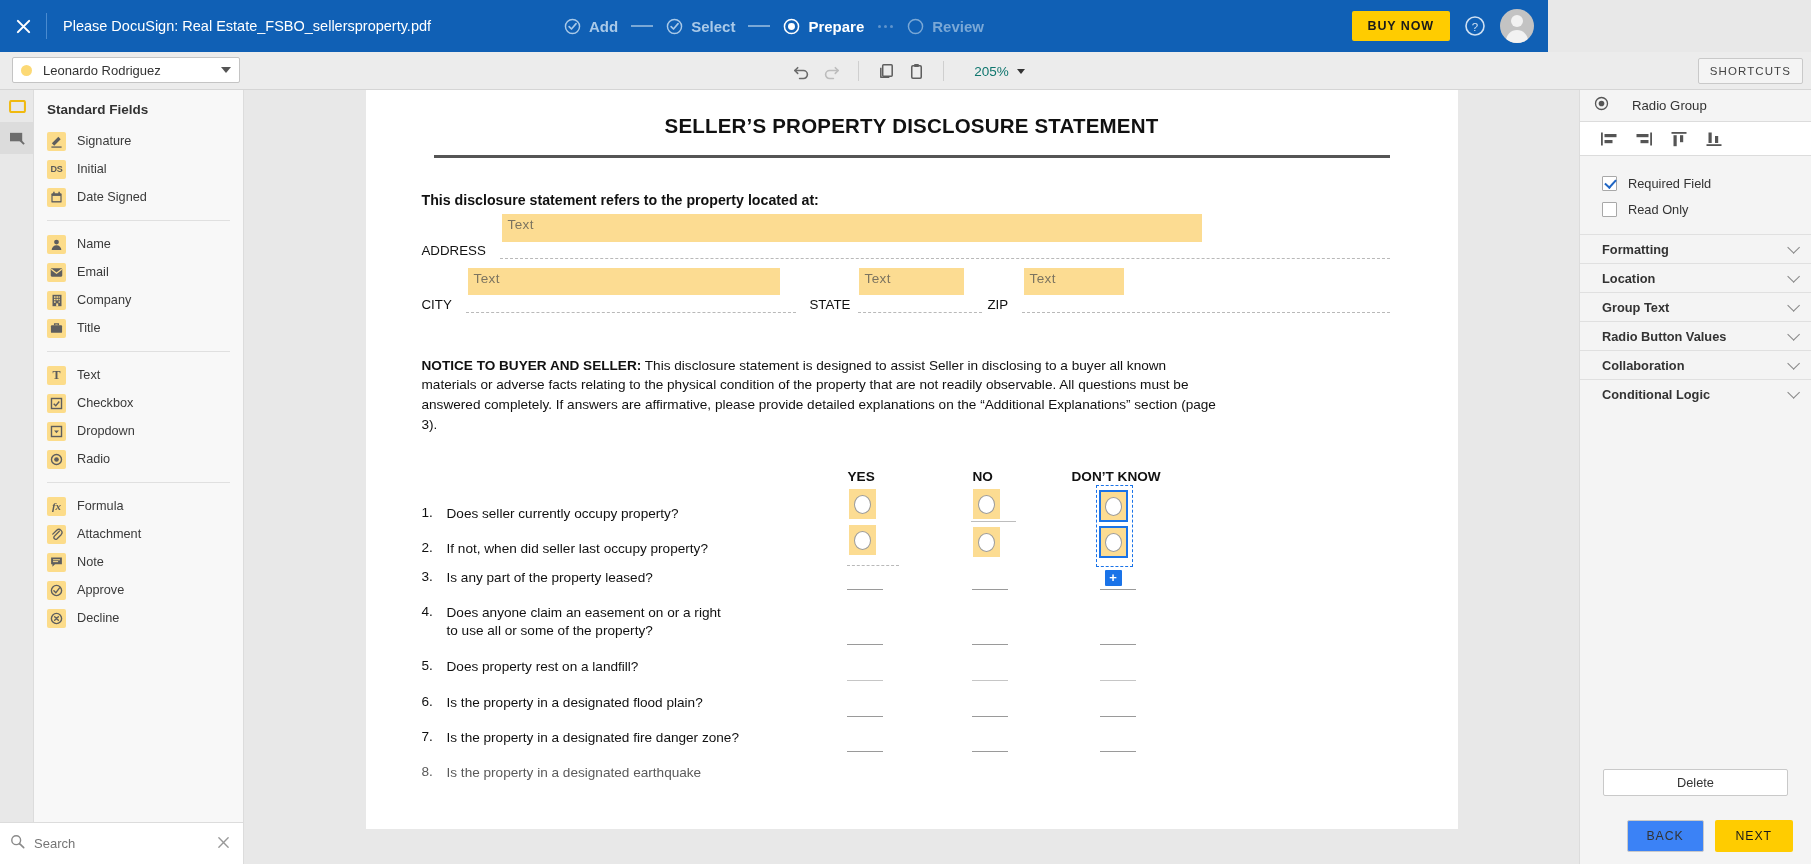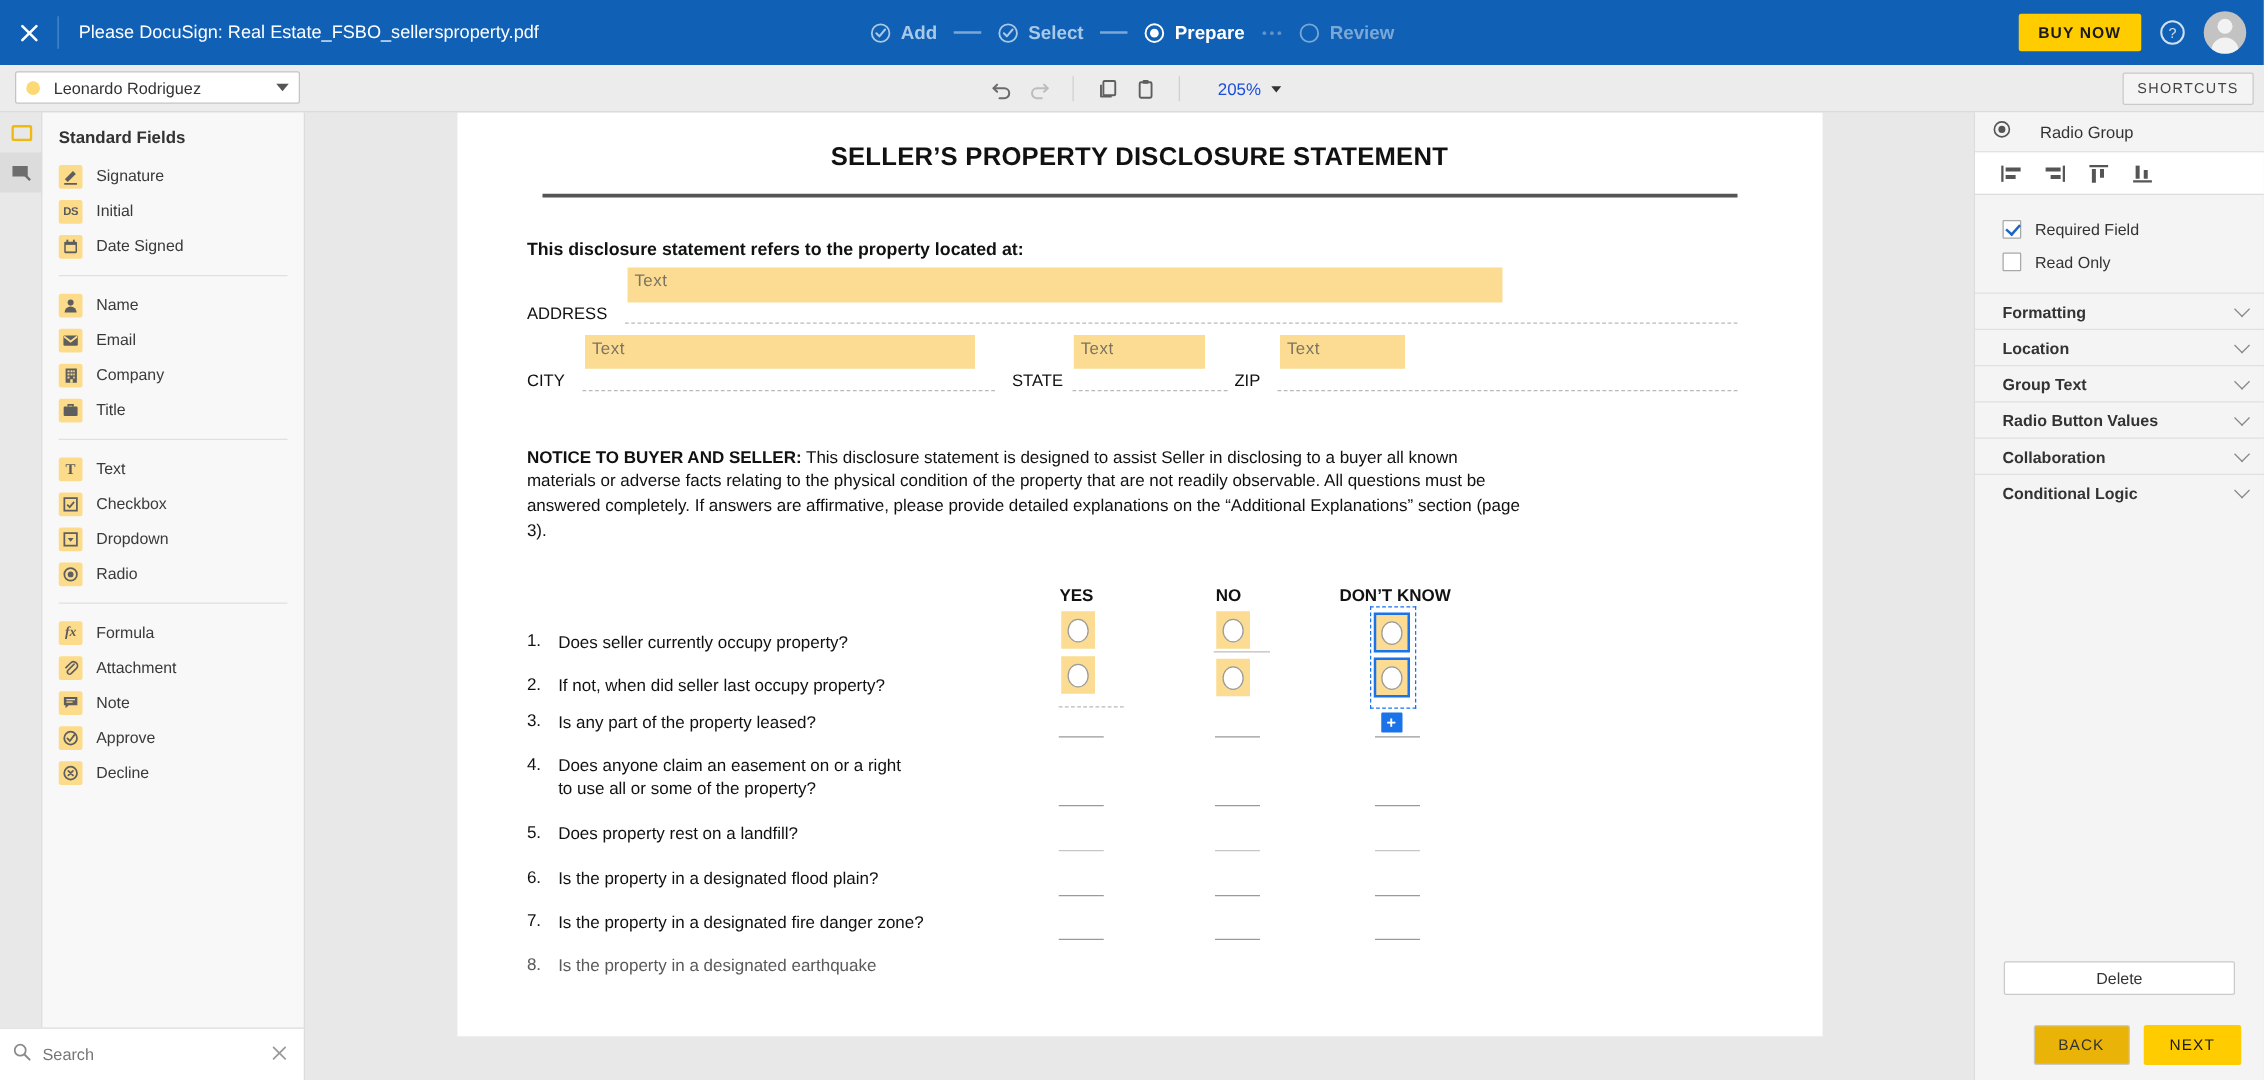--- a/index.html
+++ b/index.html
@@ -5,21 +5,21 @@
   * { box-sizing: border-box; margin: 0; padding: 0; }
   html, body {
     width: 1811px; height: 864px;
     font-family: "Liberation Sans", sans-serif;
     overflow: hidden;
     background: #e8e8e8;
   }
 
   
   .topbar {
-    position: absolute; top: 0; left: 0; width: 1811px; height: 52px;
+    position: absolute; top: 0; left: 0; width: 1548px; height: 52px;
     background: #1060b5;
     display: flex; align-items: center;
   }
   .topbar-close {
     width: 46px; height: 52px;
     display: flex; align-items: center; justify-content: center;
     color: #fff; font-size: 17px; cursor: pointer;
   }
   .topbar-divider {
     width: 1px; height: 26px; background: #4a8bd0;
@@ -94,21 +94,21 @@
     display: flex; align-items: center; justify-content: center; gap: 0;
   }
   .tb-btn {
     width: 30px; height: 30px; display: flex; align-items: center; justify-content: center;
     cursor: pointer; color: #666;
   }
   .tb-btn.dim { color: #b8b8b8; }
   .tb-sep { width: 1px; height: 20px; background: #cfcfcf; margin: 0 12px; }
   .zoom-ctl {
     display: flex; align-items: center; gap: 8px; cursor: pointer;
-    font-size: 13.5px; color: #1d4ed8; margin-left: 18px;
+    font-size: 13.5px; color: #0f766e; margin-left: 18px;
   }
   .zoom-ctl .caret-dn { border-top-color: #333; border-left-width:4px; border-right-width:4px; border-top-width:5px;}
   .shortcuts-btn {
     position: absolute; right: 8px; top: 6px;
     background: #f4f4f4; border: 1px solid #c9c9c9; border-radius: 2px;
     font-size: 11.5px; letter-spacing: 1.1px; color: #444;
     padding: 6px 11px; cursor: pointer;
   }
 
   
@@ -257,21 +257,21 @@
     border-radius: 2px; font-size: 12.8px; color: #333; cursor: pointer;
     font-family: "Liberation Sans", sans-serif;
   }
   .bottom-bar {
     position: absolute; right: 0; bottom: 0; width: 232px; height: 56px;
     background: #f4f4f4; border-left: 1px solid #dcdcdc;
     display: flex; align-items: center; justify-content: flex-end; gap: 11px;
     padding-right: 18px;
   }
   .btn-back {
-    background: #eab308; border: 1px solid #c9c9c9; border-radius: 2px;
+    background: #3b82f6; border: 1px solid #c9c9c9; border-radius: 2px;
     font-size: 12.3px; letter-spacing: 0.9px; color: #333;
     padding: 8px 19px; cursor: pointer; font-family: "Liberation Sans", sans-serif;
   }
   .btn-next {
     background: #ffcc00; border: none; border-radius: 2px;
     font-size: 12.3px; letter-spacing: 0.9px; color: #1a1a1a; font-weight: normal;
     padding: 9px 21px; cursor: pointer; font-family: "Liberation Sans", sans-serif;
   }
 </style>
 </head>

